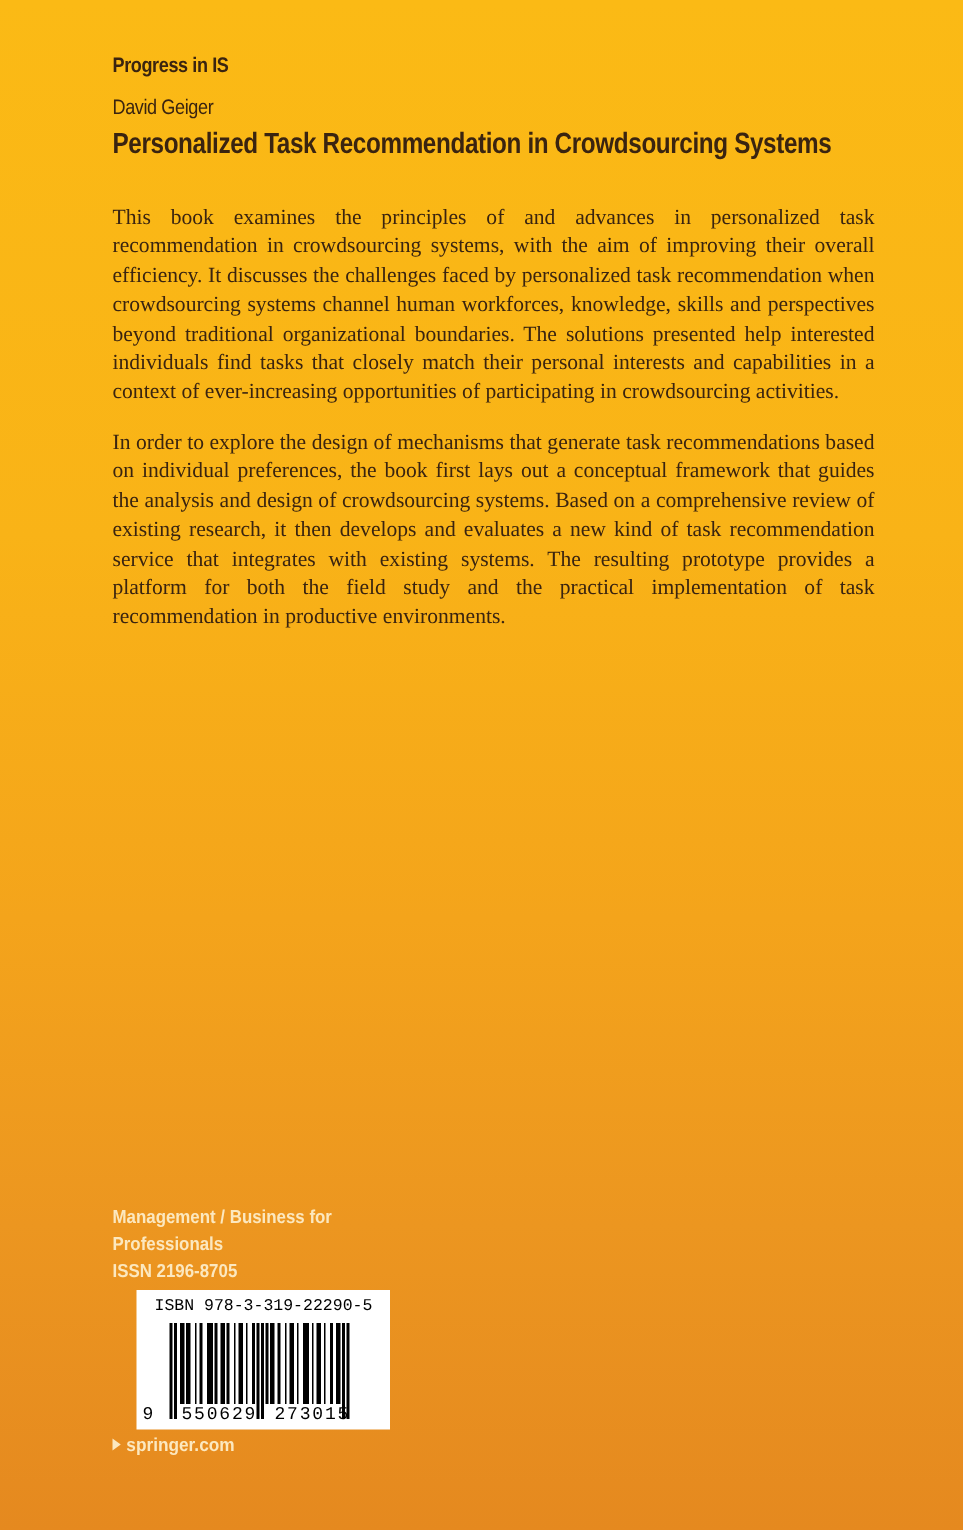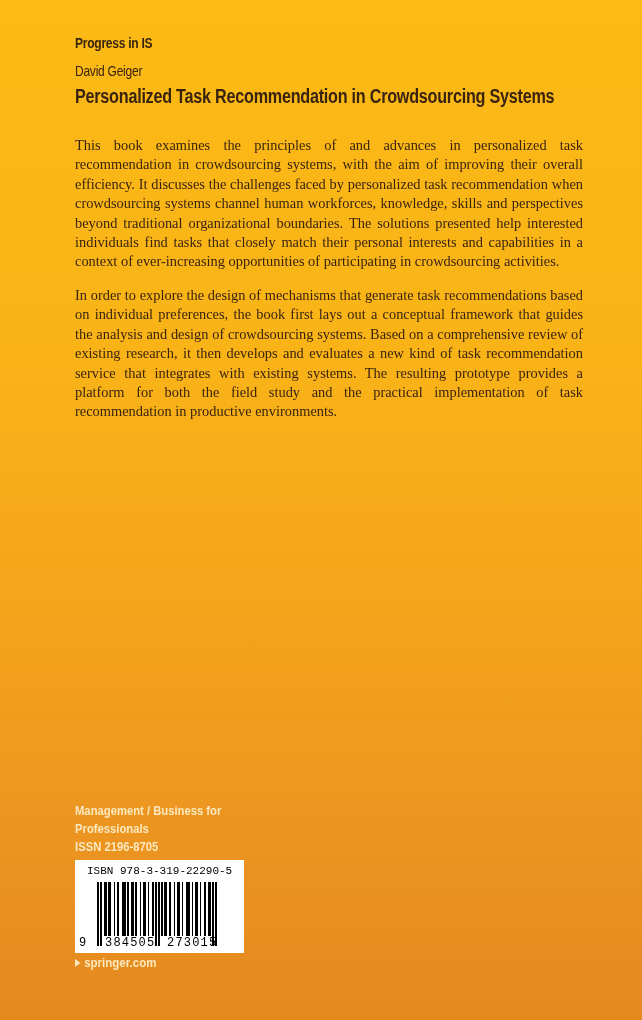--- a/index.html
+++ b/index.html
@@ -36,21 +36,21 @@
   .p1 { top: 136px; }
   .p2 { top: 286px; }
   .footer-meta {
     position: absolute; left: 75px; top: 802px;
     font-family: "Liberation Sans", sans-serif; font-weight: bold;
     font-size: 12.5px; line-height: 18px; color: #FCE8BF;
     transform: scaleX(0.9); transform-origin: left;
   }
   .footer-meta div { white-space: nowrap; }
   .barcode-box {
-    position: absolute; left: 75px; top: 860px; width: 169px; height: 93px;
+    position: absolute; left: 91px; top: 860px; width: 169px; height: 93px;
     background: #fff; box-sizing: border-box;
   }
   .isbn-text {
     position: absolute; left: 12px; top: 5px;
     font-family: "Liberation Mono", monospace; font-size: 11px; color: #000;
     letter-spacing: 0px; white-space: nowrap;
   }
   .bars {
     position: absolute; left: 22px; top: 22px; width: 136px; height: 66px;
     display: flex; align-items: flex-start;
@@ -152,21 +152,21 @@
     <span style="width:1.5px"></span>
       <span class="gap" style="width:2px"></span>
       <span style="width:3px"></span>
       <span class="gap" style="width:1.5px"></span>
     <span class="guard" style="width:1.5px"></span>
       <span class="gap" style="width:1.5px"></span>
       <span class="guard" style="width:1.5px"></span>
   </div>
   <div class="digits">
     <span class="first">9</span>
-    <span class="g1">384505</span>
+    <span class="g1">550629</span>
     <span class="g2">273015</span>
   </div>
 </div>
 
 <div class="springer">
   <span class="tri"></span>
   <span>springer.com</span>
 </div>
 
 </body></html>

